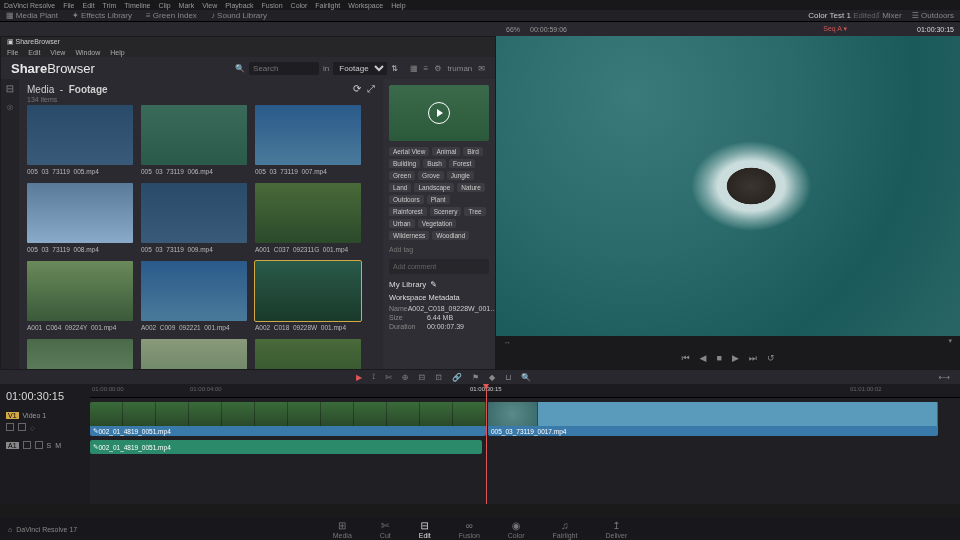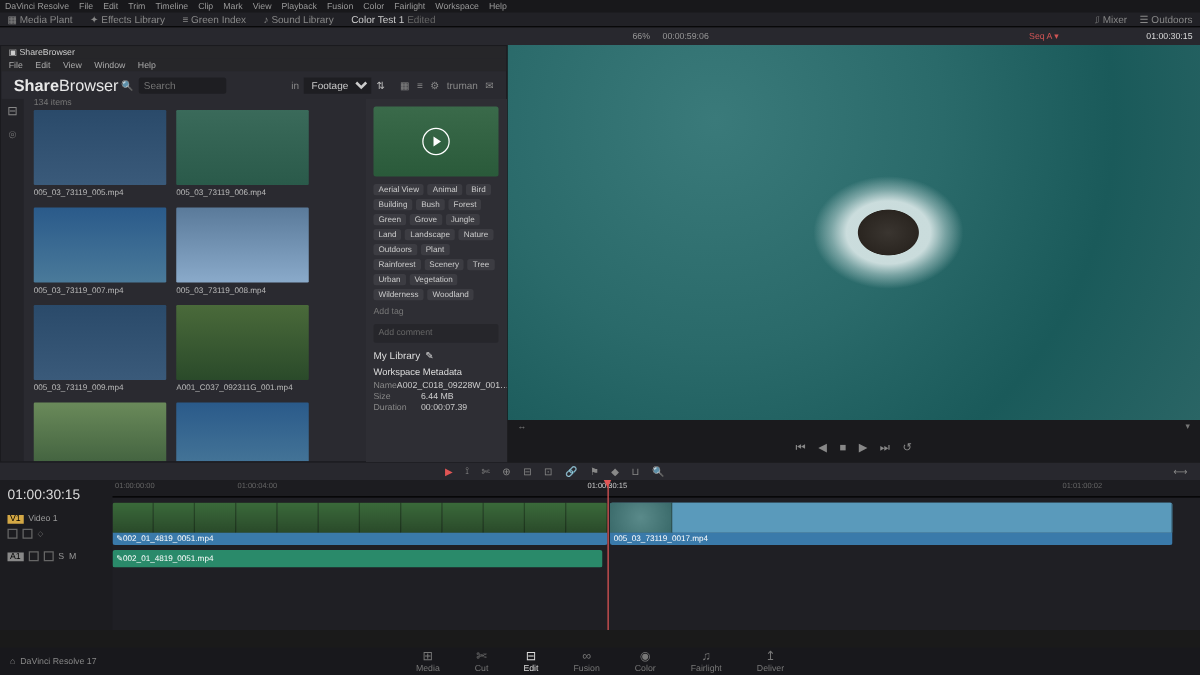--- a/index.html
+++ b/index.html
@@ -1,34 +1,34 @@
 <!DOCTYPE html>
 <html><head>
 <meta charset="utf-8">
 <style>
 * { margin:0; padding:0; box-sizing:border-box; font-family:-apple-system,Segoe UI,sans-serif; }
 body { background:#1a1a1a; color:#c0c0c0; font-size:9px; width:960px; height:540px; overflow:hidden; position:relative; }
 .topbar { height:10px; background:#18181b; display:flex; align-items:center; padding:0 4px; font-size:7px; color:#999; }
 .topbar span { margin-right:8px; cursor:pointer; }
 .workspacebar { height:12px; background:#212126; display:flex; align-items:center; padding:0 6px; font-size:8px; color:#888; border-bottom:1px solid #000; }
 .workspacebar .wbitem { margin-right:14px; cursor:pointer; }
-.workspacebar .center { flex:1; text-align:left; color:#ccc; }
+.workspacebar .center { flex:1; text-align:right; color:#ccc; }
 .workspacebar .right { display:flex; gap:10px; }
 .timebar { height:14px; background:#28282e; display:flex; align-items:center; font-size:7px; color:#999; padding:0 6px; }
 .timebar .tbl { width:500px; }
 .timebar .tbc { flex:1; display:flex; align-items:center; gap:10px; }
 .timebar .tbr { color:#ddd; }
 .mainrow { display:flex; height:334px; }
-.sbpanel { width:406px; background:#2a2a30; border:1px solid #1a1a1e; display:flex; flex-direction:column; position:relative; }
+.sbpanel { width:496px; background:#2a2a30; border:1px solid #1a1a1e; display:flex; flex-direction:column; position:relative; }
 .sbmenu { height:10px; background:#262629; display:flex; align-items:center; padding:0 6px; font-size:7px; color:#aaa; gap:10px; }
 .sbheader { height:22px; display:flex; align-items:center; padding:0 10px; justify-content:space-between; }
 .sbtitle { font-size:13px; font-weight:500; color:#e8e8e8; }
 .sbsearch { display:flex; align-items:center; gap:4px; font-size:8px; }
 .sbsearch input { background:#1e1e22; border:none; color:#999; padding:2px 4px; width:70px; font-size:8px; border-radius:2px; }
-.sbsearch .in { color:#888;margin-left:48px; }
+.sbsearch .in { color:#888; }
 .sbsearch select { background:#1e1e22; border:none; color:#ccc; font-size:8px; padding:1px 2px; }
 .sbsearch .icons { display:flex; gap:6px; color:#888; margin-left:8px; }
 .sbsearch .icons span { cursor:pointer; }
 .sbbody { flex:1; display:flex; overflow:hidden; }
 .sbside { width:18px; background:#232328; display:flex; flex-direction:column; align-items:center; padding-top:4px; gap:8px; }
 .sbside span { font-size:10px; color:#888; cursor:pointer; }
 .sbmain { flex:1; padding:0 8px; overflow:hidden; }
 .sbcrumb { font-size:10px; color:#d0d0d0; padding:4px 0 1px; display:flex; justify-content:space-between; align-items:center; }
 .sbcount { font-size:7px; color:#777; }
 .thumbgrid { display:flex; flex-wrap:wrap; gap:8px; margin-top:2px; }
@@ -172,20 +172,24 @@
           <span>✉</span>
         </span>
       </div>
     </div>
     <div class="sbbody">
       <div class="sbside">
         <span>⊟</span>
         <span>⌾</span>
       </div>
       <div class="sbmain">
+        <div class="sbcrumb">
+          <span><span>Media</span> &nbsp;-&nbsp; <b>Footage</b></span>
+          <span><span>⟳</span>&nbsp;&nbsp;<span>⤢</span></span>
+        </div>
         <div class="sbcount">134 items</div>
         <div class="thumbgrid" id="thumbgrid">
             <div class="thumb">
               <div class="img c1"></div>
               <div class="nm">005_03_73119_005.mp4</div>
             </div>
             <div class="thumb">
               <div class="img c2"></div>
               <div class="nm">005_03_73119_006.mp4</div>
             </div>

